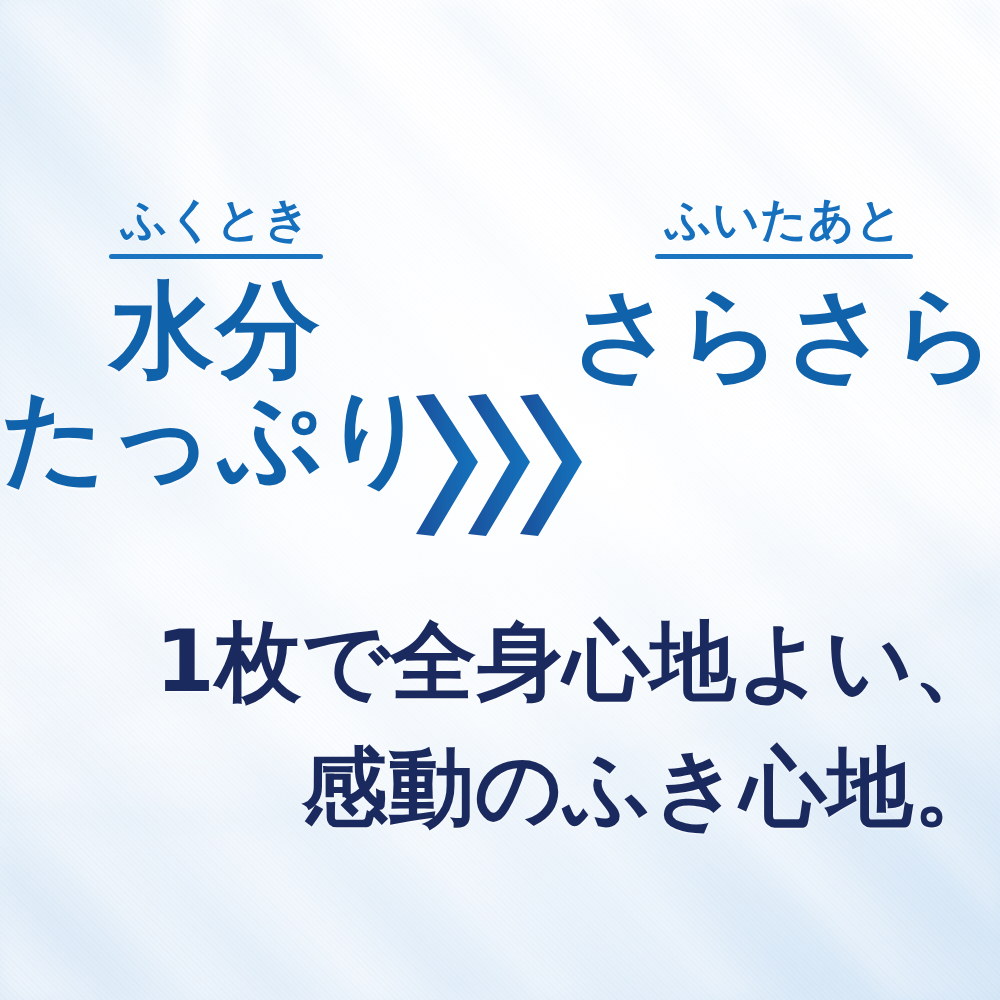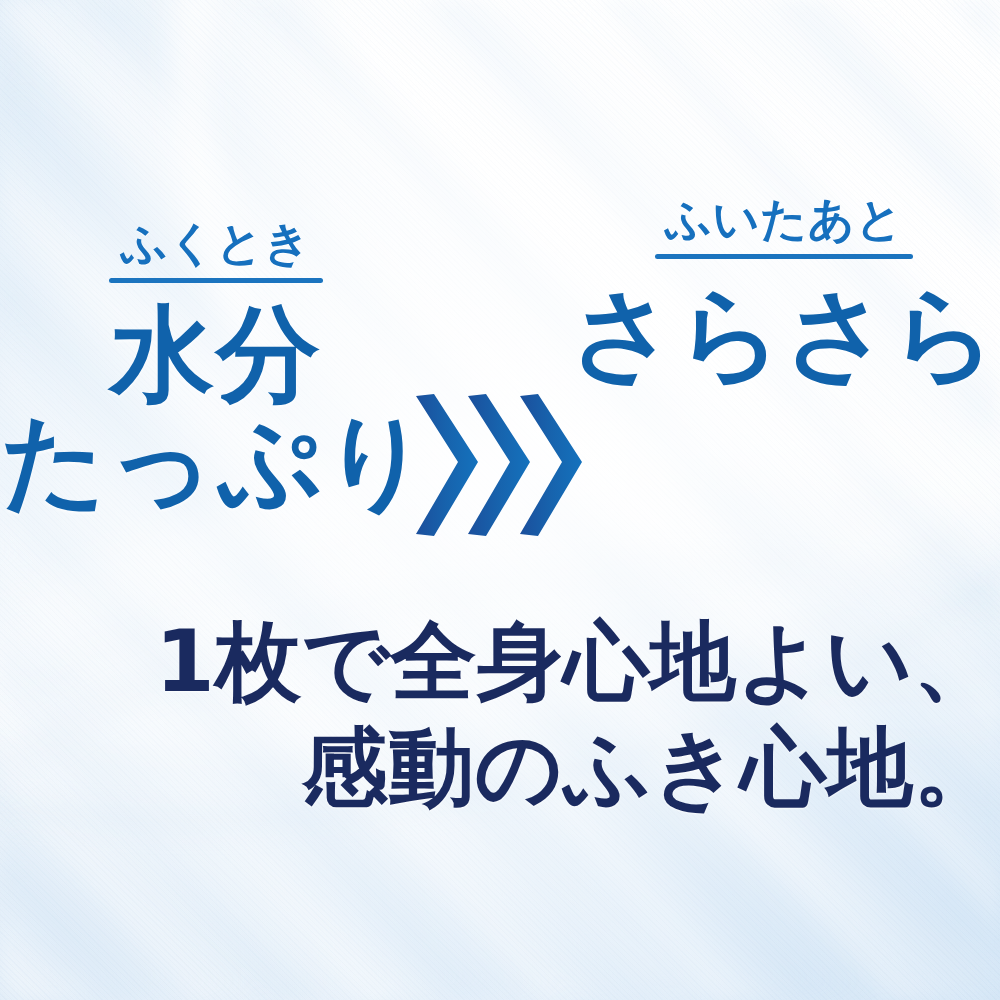--- a/index.html
+++ b/index.html
@@ -145,21 +145,21 @@
     justify-content: center;
   }
 
   .panel {
     width: 392px;
     display: flex;
     flex-direction: column;
     align-items: center;
   }
 
-  .panel-left  { align-items: center; margin-top: 24px; }
+  .panel-left  { align-items: center; }
   .panel-right { align-items: center; }
 
   
   .kicker {
     font-family: "DejaVu Sans", "Liberation Sans", sans-serif;
     font-weight: 700;
     font-size: 46px;
     line-height: 1.02;
     letter-spacing: 0.012em;
     color: #1670be;
@@ -223,21 +223,21 @@
     color: #1a2a5f;
     line-height: 1.16;
     text-shadow: 0 1px 2px rgba(255,255,255,0.8);
   }
   .tagline .t-line {
     display: block;
     font-size: 86px;
     letter-spacing: 0.006em;
     white-space: nowrap;
   }
-  .tagline .t-line + .t-line { margin-top: 6px; }
+  .tagline .t-line + .t-line { margin-top: 26px; }
 </style>
 </head>
 <body>
 
 <div id="stage">
 
   <div class="bg-layer bg-base"></div>
   <div class="bg-layer bg-bands"></div>
   <div class="bg-layer bg-bands-2"></div>
 

